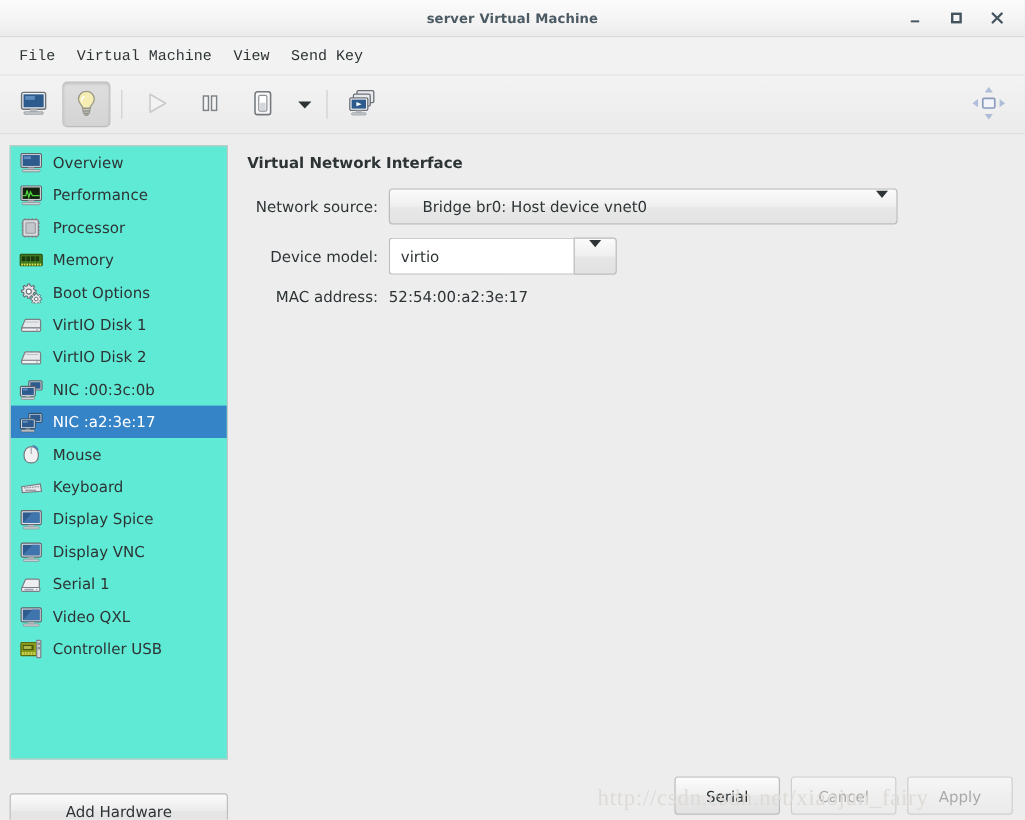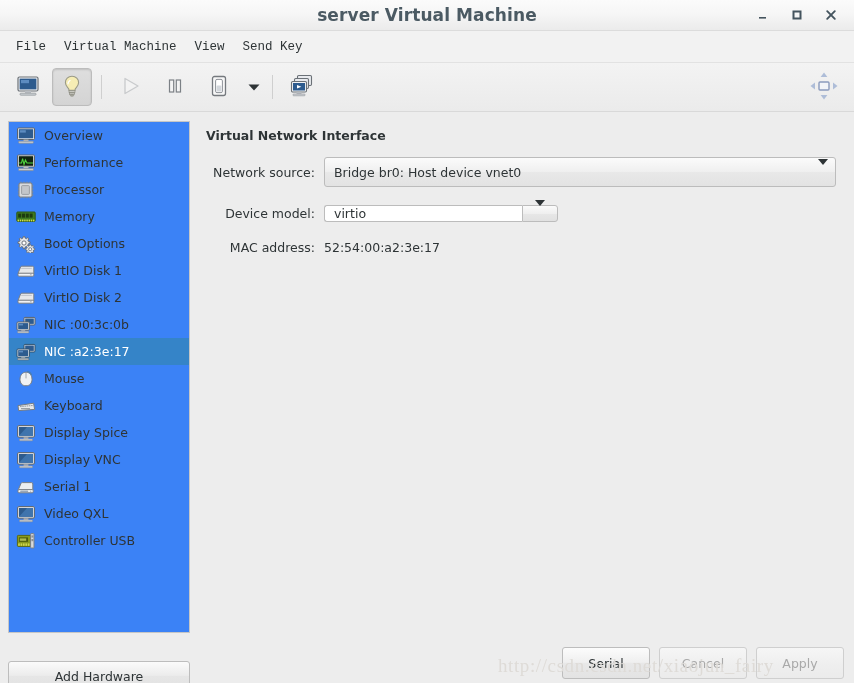--- a/index.html
+++ b/index.html
@@ -30,21 +30,21 @@
     position: relative;
     height: 30px;
     flex: 0 0 30px;
     background: linear-gradient(to bottom, #fbfbfb 0%, #f6f6f6 45%, #ebebeb 100%);
     border-bottom: 1px solid #dcdcdc;
     display: flex;
     align-items: center;
     justify-content: center;
   }
   .title-text {
-    font-size: 17px;
+    font-size: 11px;
     font-weight: bold;
     color: #4b5a63;
     letter-spacing: 0.1px;
   }
   .win-buttons {
     position: absolute;
     right: 6px;
     top: 0;
     height: 30px;
     display: flex;
@@ -141,21 +141,21 @@
   
   .sidebar {
     width: 190px;
     flex: 0 0 190px;
     padding: 9px 0 0 8px;
     box-sizing: border-box;
     display: flex;
     flex-direction: column;
   }
   .hw-list {
-    background: #3b82f6;
+    background: #5eead4;
     border: 1px solid #c6c6c6;
     flex: 0 0 512px;
     overflow: hidden;
     box-sizing: border-box;
   }
   .hw-item {
     height: 27px;
     display: flex;
     align-items: center;
     padding-left: 6px;
@@ -212,40 +212,39 @@
   .form-label {
     width: 118px;
     flex: 0 0 118px;
     text-align: right;
     padding-right: 9px;
     font-size: 12.5px;
     color: #2e3436;
     box-sizing: border-box;
   }
   .combo-wide {
-    width: 512px;
+    width: 424px;
     height: 30px;
     box-sizing: border-box;
     background: linear-gradient(to bottom, #fbfbfb 0%, #efefef 50%, #e8e8e8 52%, #e3e3e3 100%);
     border: 1px solid #bcbcbc;
     border-radius: 3px;
     display: flex;
     align-items: center;
-    padding: 0 7px 0 9px;
+    padding: 0 7px 0 27px;
     font-size: 12.5px;
     color: #2e3436;
     position: relative;
     gap: 30px;
   }
   .combo-wide .combo-val { flex: 1 1 auto; }
   .entrycombo {
     display: flex;
     height: 31px;
-    width: 234px;
-    align-items: center;
+    width: 190px;
   }
   .entrycombo .entry {
     flex: 1 1 auto;
     background: #ffffff;
     border: 1px solid #bcbcbc;
     border-right: none;
     border-radius: 3px 0 0 3px;
     display: flex;
     align-items: center;
     padding-left: 9px;

